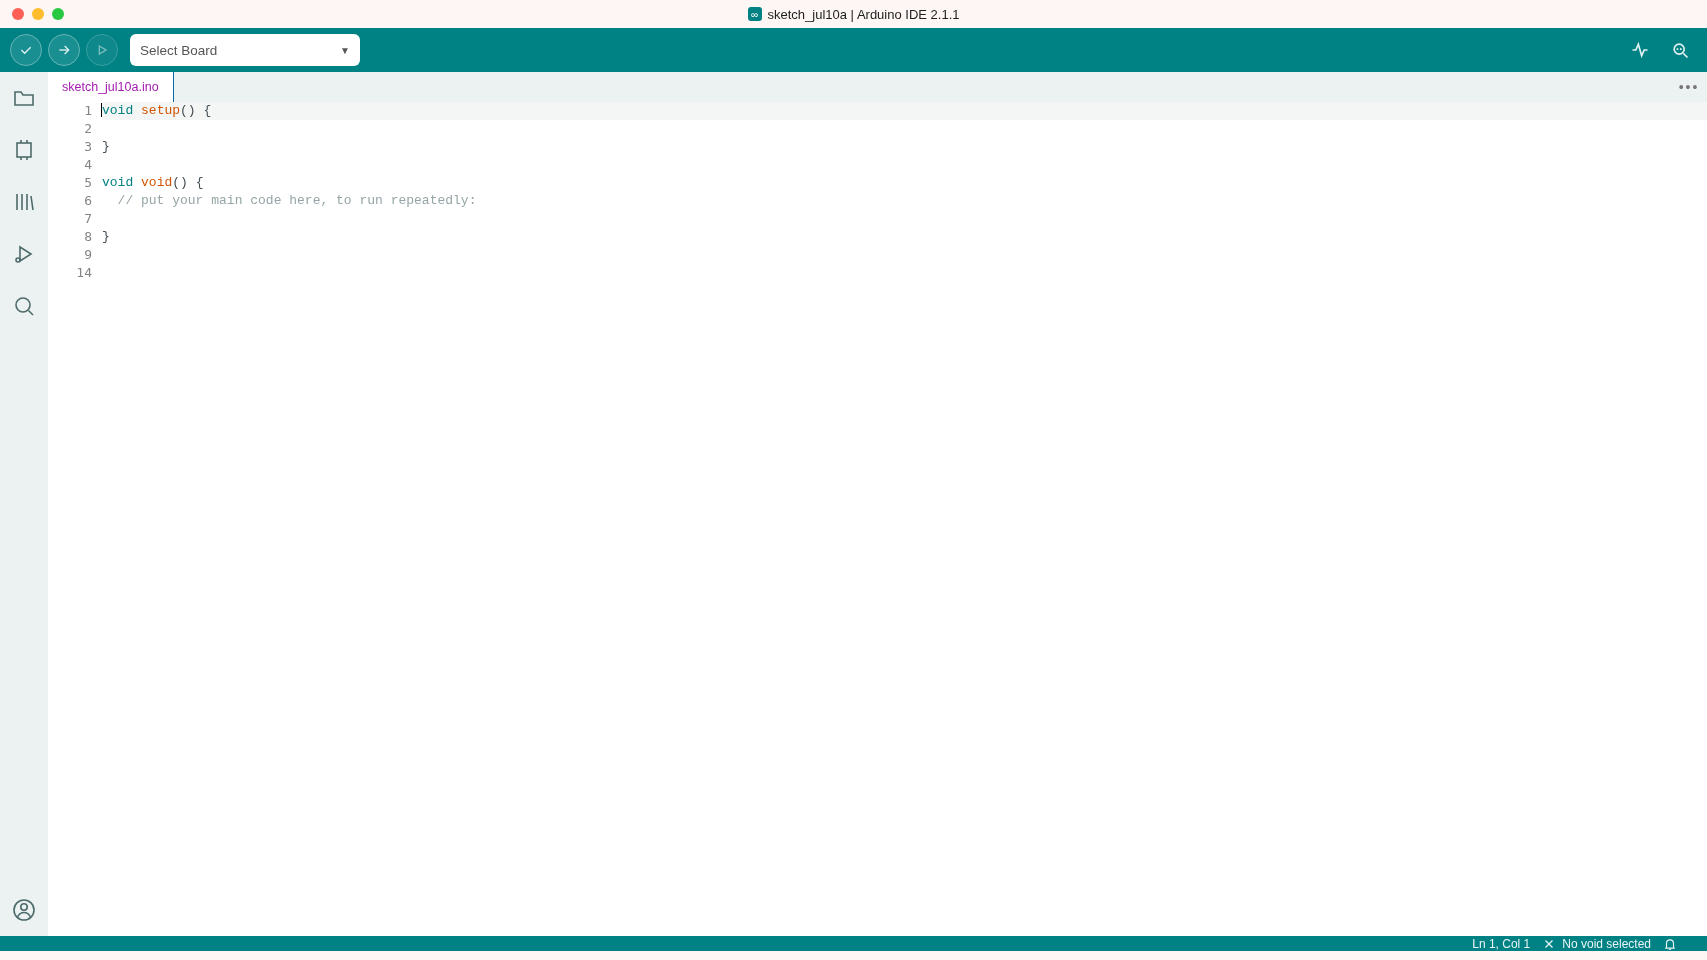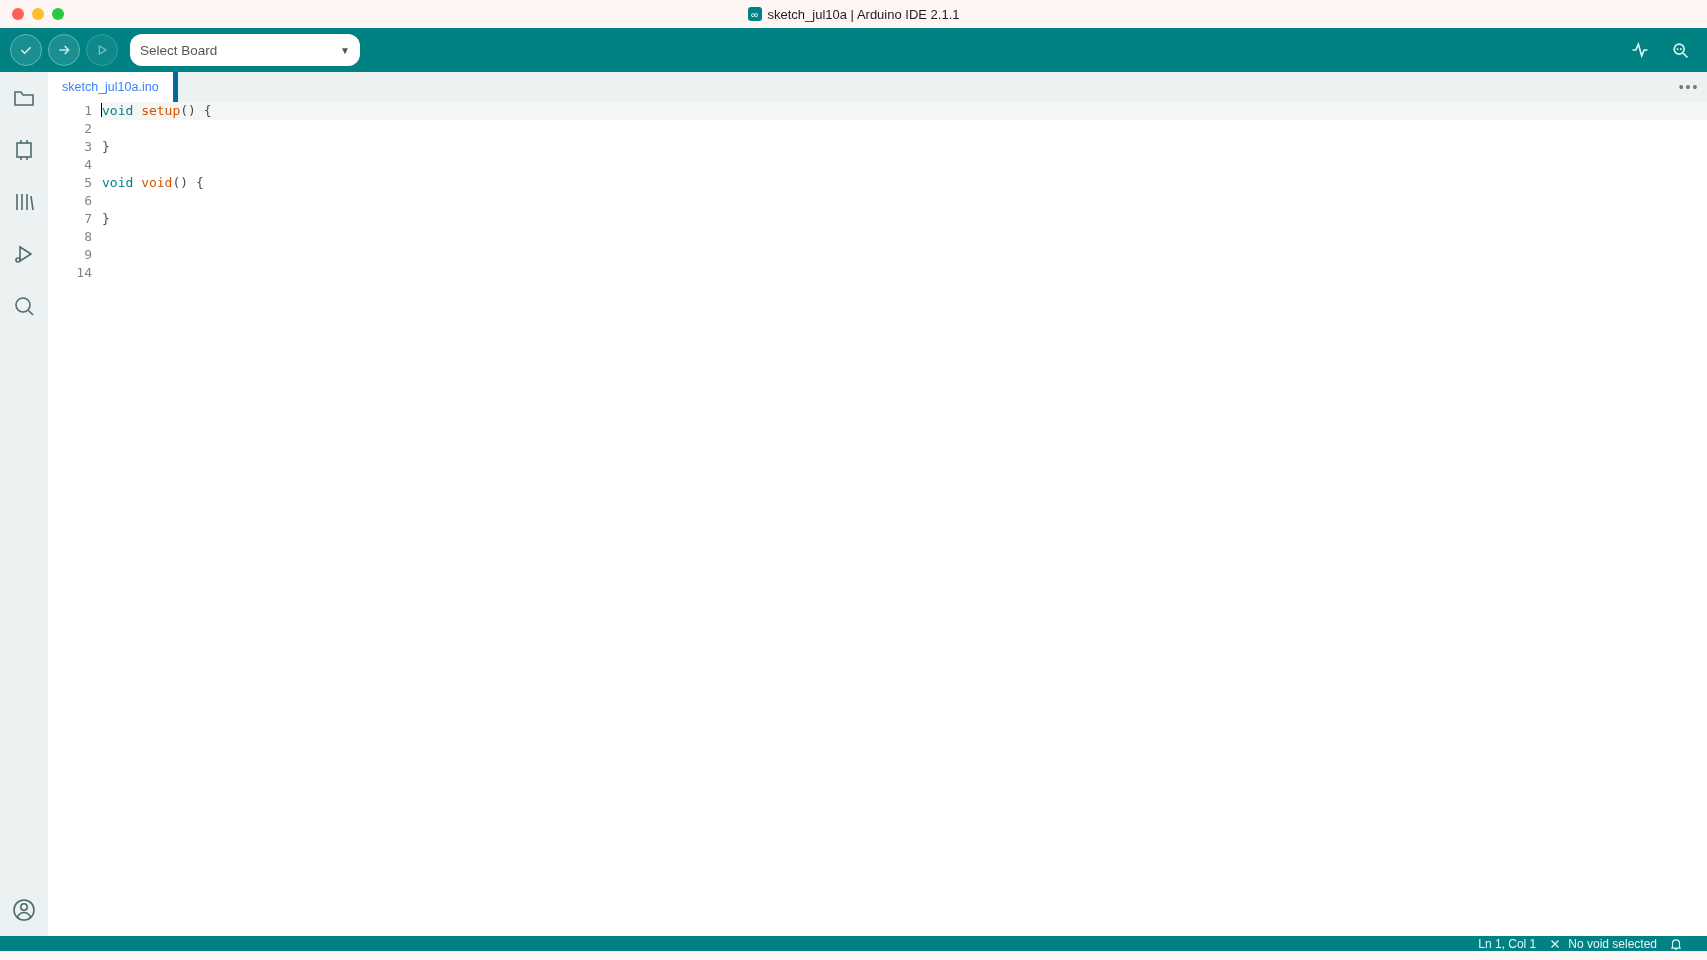--- a/index.html
+++ b/index.html
@@ -7,45 +7,45 @@
   .titlebar { height:28px; background:#fdf6f5; display:flex; align-items:center; padding:0 12px; position:relative; }
   .traffic { display:flex; gap:8px; }
   .tl { width:12px; height:12px; border-radius:50%; }
   .tl.r{background:#ff5f57}.tl.y{background:#febc2e}.tl.g{background:#28c840}
   .title-center { position:absolute; left:50%; transform:translateX(-50%); display:flex; align-items:center; gap:6px; font-size:13px; color:#1e1e1e; }
   .title-center .appico { width:14px; height:14px; background:#008184; border-radius:3px; display:flex; align-items:center; justify-content:center; color:#fff; font-size:10px; }
   .toolbar { height:44px; background:#008184; display:flex; align-items:center; padding:0 10px; gap:6px; }
   .tbtn { width:32px; height:32px; border-radius:50%; background:#1a8f91; border:1.5px solid #66b5b6; display:flex; align-items:center; justify-content:center; cursor:pointer; color:#e0f0f0; }
   .tbtn.disabled{opacity:.55}
   .tbtn svg{width:16px;height:16px;stroke:#e0f0f0;fill:none;stroke-width:2}
-  .board-select { margin-left:6px; height:32px; width:230px; background:#fff; border-radius:12px; display:flex; align-items:center; padding:0 10px; font-size:13.5px; color:#555; cursor:pointer; justify-content:space-between; }
+  .board-select { margin-left:6px; height:32px; width:230px; background:#fff; border-radius:6px; display:flex; align-items:center; padding:0 10px; font-size:13.5px; color:#555; cursor:pointer; justify-content:space-between; }
   .board-select .chev{font-size:10px;color:#555}
   .toolbar-spacer{flex:1}
   .ticon { width:34px; height:34px; display:flex; align-items:center; justify-content:center; cursor:pointer; color:#dff1f1; }
   .ticon svg{width:20px;height:20px;stroke:#dff1f1;fill:none;stroke-width:2}
   .body { display:flex; height:calc(960px - 28px - 44px - 24px); }
   .activitybar { width:48px; background:#ecf1f1; display:flex; flex-direction:column; align-items:center; padding-top:12px; gap:24px; }
   .actbtn { width:28px; height:28px; display:flex; align-items:center; justify-content:center; color:#4e6b6b; cursor:pointer; }
   .actbtn svg{width:24px;height:24px;stroke:#4e6b6b;fill:none;stroke-width:1.6}
   .actspacer{flex:1}
   .editor-area{flex:1;display:flex;flex-direction:column;background:#fff}
   .tabbar { height:30px; background:#ecf1f1; display:flex; align-items:stretch; }
-  .tab { background:#fff; padding:0 14px; display:flex; align-items:center; font-size:12.5px; color:#3b82f6; border-right:5px solid #0369a1; }
+  .tab { background:#fff; padding:0 14px; display:flex; align-items:center; font-size:12.5px; color:#a21caf; border-right:1px solid #0369a1; }
   .tabbar-spacer{flex:1}
   .tabmenu { width:36px; display:flex; align-items:center; justify-content:center; color:#777; cursor:pointer; letter-spacing:2px; font-size:14px;}
   .code { flex:1; display:flex; font-family:Menlo,Consolas,monospace; font-size:13px; line-height:18px; background:#fff; position:relative; }
   .gutter { width:54px; text-align:right; padding:0 10px 0 0; color:#858585; user-select:none; }
   .gutrow{height:18px}
-  .codetext { flex:1; position:relative; }
+  .codetext { flex:1; position:relative;font-family:Liberation Mono, monospace; }
   .coderow{height:18px; white-space:pre;}
   .coderow.hl{background:#f4f5f5}
   .k{color:#008184}.fn{color:#d35400}.cm{color:#95a5a6}.p{color:#434f54}
   .indent-guide{color:#ddd}
   .cursor{display:inline-block;width:1px;height:14px;background:#000;vertical-align:text-top;margin-left:-1px}
-  .statusbar { height:15px; background:#008184; color:#e9f5f5; display:flex; align-items:center; font-size:12px; padding:0 18px; }
+  .statusbar { height:15px; background:#008184; color:#e9f5f5; display:flex; align-items:center; font-size:12px; padding:0 24px; }
   .statusbar .spacer{flex:1}
   .sitem{display:flex;align-items:center;gap:6px;padding:0 6px;cursor:pointer}
   .sitem svg{width:14px;height:14px;stroke:#e9f5f5;fill:none;stroke-width:2}
 </style>
 </head>
 <body>
 
 <div class="titlebar">
   <div class="traffic">
     <div class="tl r"></div>
@@ -163,20 +163,21 @@
           <div class="gutrow">8</div>
           <div class="gutrow">9</div>
           <div class="gutrow">14</div>
         </div>
       <div class="codetext" id="codetext">
           <div class="coderow hl"><span class="cursor"></span><span class="k">void</span><span> </span><span class="fn">setup</span><span class="p">() {</span></div>
           <div class="coderow"><span class="indent-guide">  </span></div>
           <div class="coderow"><span class="p">}</span></div>
           <div class="coderow"><span></span></div>
           <div class="coderow"><span class="k">void</span><span> </span><span class="fn">void</span><span class="p">() {</span></div>
+          <div class="coderow"><span>  </span><span class="cm">// put your main code here, to run repeatedly:</span></div>
           <div class="coderow"><span class="indent-guide">  </span></div>
           <div class="coderow"><span class="p">}</span></div>
           <div class="coderow"><span></span></div>
         </div>
     </div>
   </div>
 </div>
 
 <div class="statusbar">
   <div class="spacer"></div>

